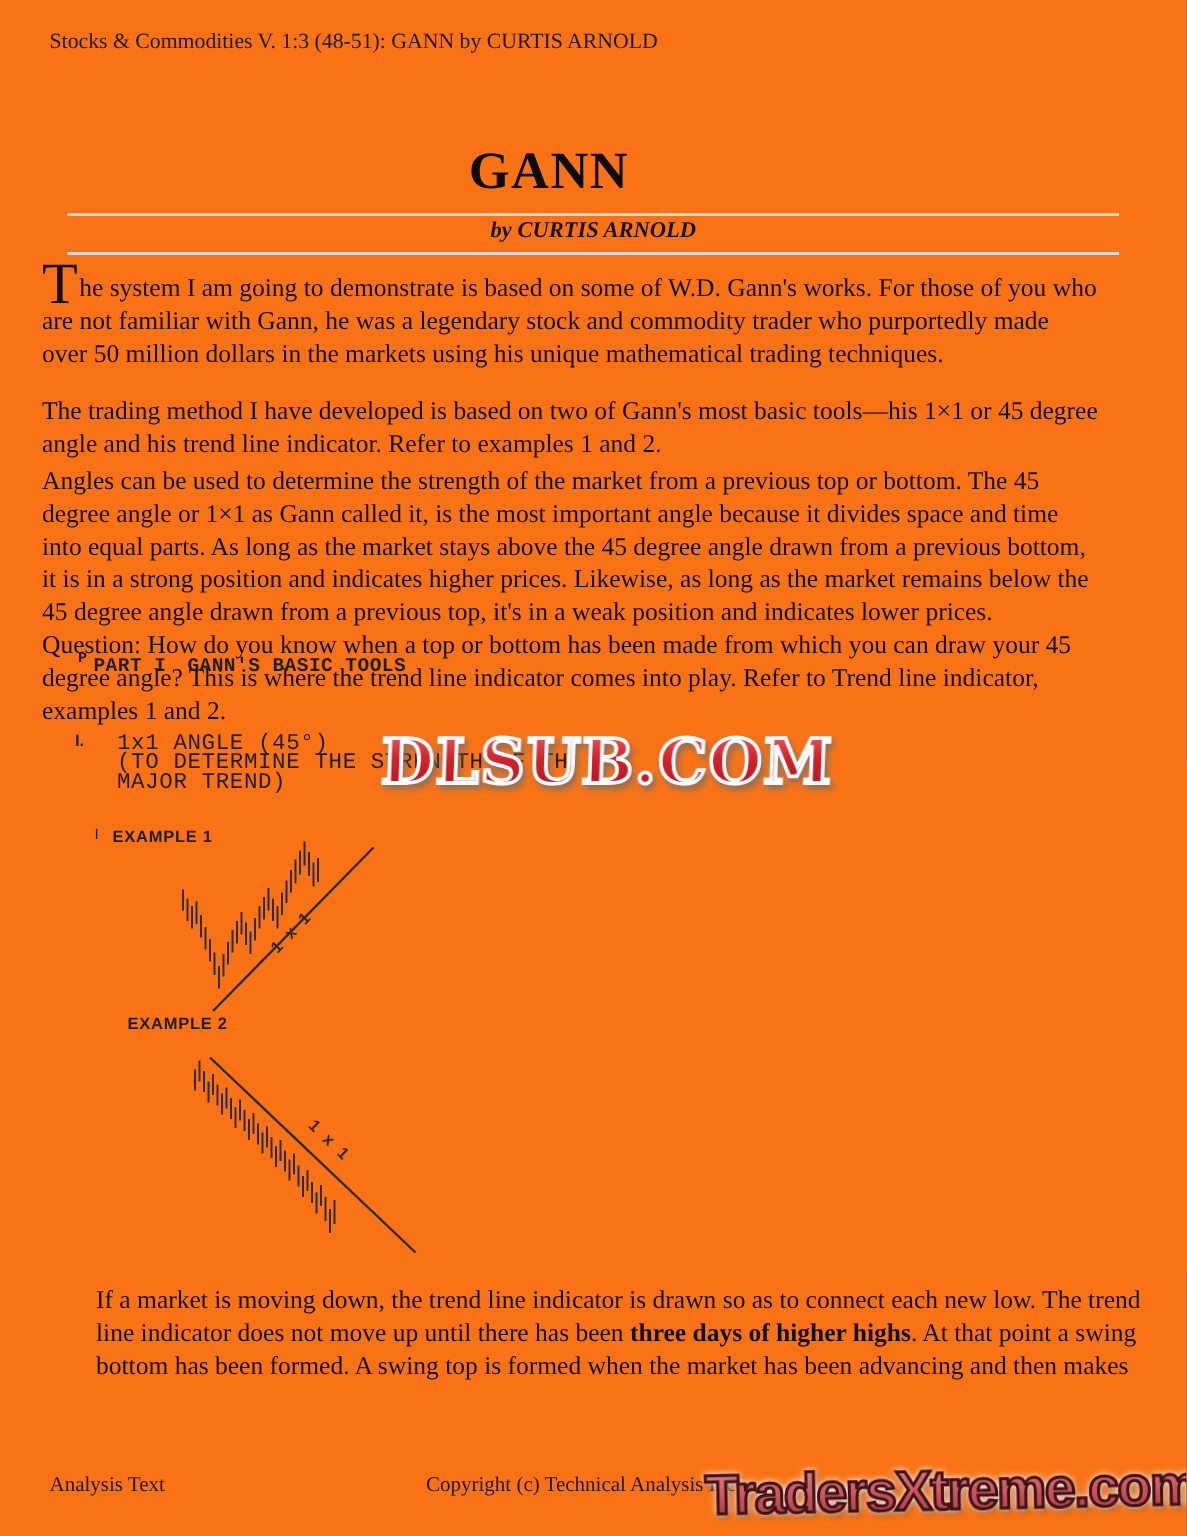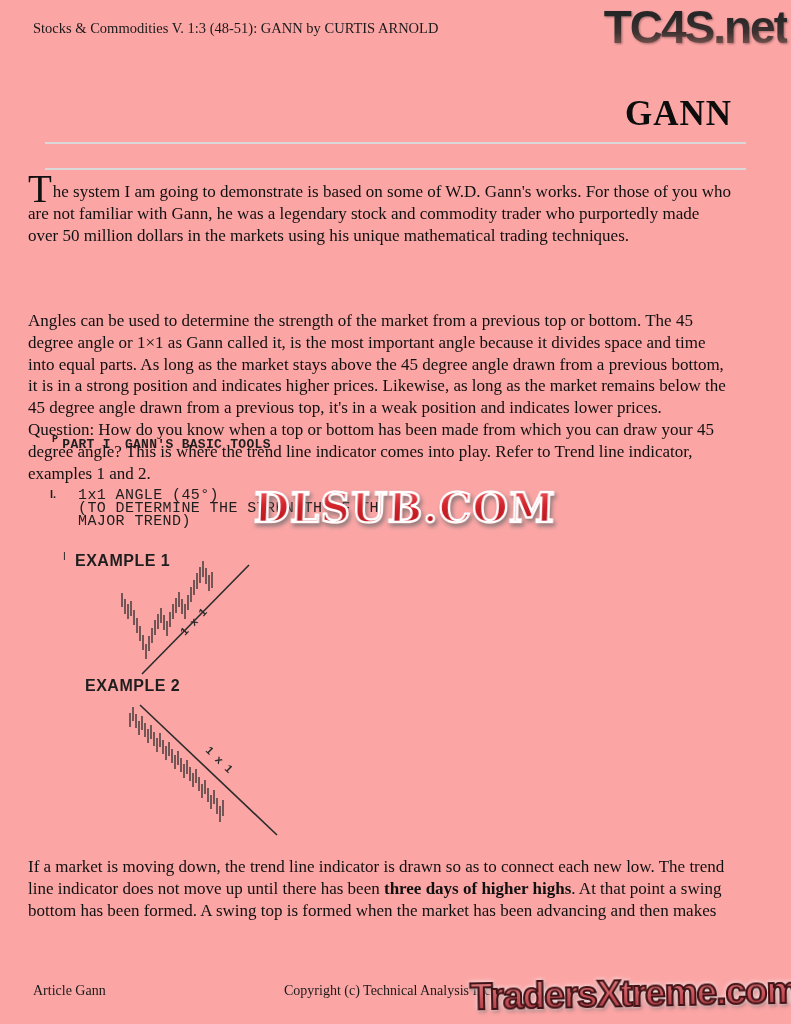--- a/index.html
+++ b/index.html
@@ -1,56 +1,56 @@
 <!DOCTYPE html>
 <html><head>
 <meta charset="utf-8">
 <style>
   html,body{margin:0;padding:0;background:#777;}
   .page{
     position:relative;width:791px;height:1024px;margin:0 auto;
-    background:#fca5a5;overflow:hidden;
+    background:#f97316;overflow:hidden;
     font-family:"Liberation Serif", serif;color:#111;
   }
   .abs{position:absolute;}
   
   .citation{left:33px;top:20px;font-size:14.5px;color:#1a1a1a;white-space:nowrap;}
   .wm-tc4s{
     right:4px;top:4px;
     font-family:"Liberation Sans", sans-serif;font-weight:bold;
     font-size:46px;letter-spacing:-2px;line-height:1;
     background:linear-gradient(180deg,#262626 25%,#3d3231 62%,#6e4e49 85%,#96706a 100%);
     -webkit-background-clip:text;background-clip:text;color:transparent;
     filter:drop-shadow(1px 1px 1px rgba(0,0,0,0.35));
   }
   
-  .title{left:0;top:94px;width:732px;text-align:right;
+  .title{left:0;top:94px;width:732px;text-align:center;
     font-size:35px;font-weight:bold;letter-spacing:1px;color:#0d0d0d;}
   .rule{left:45px;width:701px;height:2px;background:#d9d9d9;}
   .rule1{top:142px;}
   .rule2{top:168px;}
   .byline{left:0;top:146px;width:791px;text-align:center;
     font-size:15px;font-weight:bold;font-style:italic;color:#141414;}
   
   .para{left:28px;width:704px;font-size:17px;line-height:21.8px;color:#101010;}
   .p1{top:181px;}
   .p2{top:263px;}
   .p3{top:310px;}
-  .p4{top:856px;}
+  .p4{top:856px;margin-left:36px;}
   .dropcap{font-size:39px;line-height:0;vertical-align:-5px;letter-spacing:1px;}
   .bold{font-weight:bold;}
   
   .sans{font-family:"Liberation Sans", sans-serif;color:#1e1e1e;}
   .part-heading{left:52px;top:434px;font-size:13px;font-weight:bold;letter-spacing:0.3px;font-family:Liberation Mono, monospace;}
   .part-heading .sup{font-size:10px;vertical-align:6px;margin-right:4px;}
   .part-heading .part-title{margin-left:14px;}
   .numeral{left:50px;top:488px;font-size:11px;font-weight:bold;}
   .tool-label{left:78px;top:489px;font-size:15px;letter-spacing:0.4px;line-height:13.2px;font-family:Liberation Mono, monospace;}
   .artifact-i{left:63px;top:551px;font-size:10px;}
-  .example-label{font-size:16px;font-weight:bold;letter-spacing:0.5px;}
+  .example-label{font-size:11px;font-weight:bold;letter-spacing:0.5px;}
   .ex1-label{left:75px;top:552px;}
   .ex2-label{left:85px;top:677px;}
   .ex1-svg{left:108px;top:548px;}
   .ex2-svg{left:115px;top:693px;}
   
   .wm-dlsub{
     left:254px;top:484px;
     font-family:"DejaVu Serif", serif;font-weight:900;
     font-size:41px;letter-spacing:1px;line-height:1.2;
     background:linear-gradient(180deg,#f06a6d 0%,#d3242c 42%,#ac0f16 100%);
@@ -74,28 +74,29 @@
   
   .footer-left{left:33px;top:983px;font-size:14px;color:#1a1a1a;}
   .footer-center{left:284px;top:983px;font-size:14px;color:#1a1a1a;white-space:nowrap;}
 </style>
 </head>
 <body>
 
 <div class="page">
 
   <div class="abs citation">Stocks &amp; Commodities V. 1:3 (48-51): GANN by CURTIS ARNOLD</div>
-  <div class="abs wm-tc4s">TC4S.net</div>
 
   <div class="abs title">GANN</div>
   <div class="abs rule rule1"></div>
+  <div class="abs byline">by CURTIS ARNOLD</div>
   <div class="abs rule rule2"></div>
 
   <div class="abs para p1"><span class="dropcap">T</span><span>he system I am going to demonstrate is based on some of W.D. Gann's works. For those of you who are not familiar with Gann, he was a legendary stock and commodity trader who purportedly made over 50 million dollars in the markets using his unique mathematical trading techniques.</span></div>
 
+  <div class="abs para p2">The trading method I have developed is based on two of Gann's most basic tools—his 1×1 or 45 degree angle and his trend line indicator. Refer to examples 1 and 2.</div>
 
   <div class="abs para p3">Angles can be used to determine the strength of the market from a previous top or bottom. The 45 degree angle or 1×1 as Gann called it, is the most important angle because it divides space and time into equal parts. As long as the market stays above the 45 degree angle drawn from a previous bottom, it is in a strong position and indicates higher prices. Likewise, as long as the market remains below the 45 degree angle drawn from a previous top, it's in a weak position and indicates lower prices. Question: How do you know when a top or bottom has been made from which you can draw your 45 degree angle? This is where the trend line indicator comes into play. Refer to Trend line indicator, examples 1 and 2.</div>
 
   <div class="abs sans part-heading">
     <span class="sup">P</span><span>PART I</span><span class="part-title">GANN'S BASIC TOOLS</span>
   </div>
 
   <div class="abs sans numeral">I.</div>
   <div class="abs sans tool-label">
     <div>1x1 ANGLE (45°)</div>
@@ -176,17 +177,17 @@
       <line x1="96" y1="102" x2="96" y2="116" stroke="#2b2b2b" stroke-width="1.3"></line>
       <line x1="99" y1="97" x2="99" y2="111" stroke="#2b2b2b" stroke-width="1.3"></line>
       <line x1="102" y1="105" x2="102" y2="121" stroke="#2b2b2b" stroke-width="1.3"></line>
       <line x1="105" y1="113" x2="105" y2="129" stroke="#2b2b2b" stroke-width="1.3"></line>
       <line x1="108" y1="107" x2="108" y2="123" stroke="#2b2b2b" stroke-width="1.3"></line>
       <text x="90" y="58" transform="rotate(44 90 58)" font-family="&quot;Liberation Sans&quot;, sans-serif" font-size="11" font-weight="bold" letter-spacing="2" fill="#2b2b2b">1 x 1</text>
     </svg>
 
   <div class="abs para p4"><span>If a market is moving down, the trend line indicator is drawn so as to connect each new low. The trend line indicator does not move up until there has been </span><span class="bold">three days of higher highs</span><span>. At that point a swing bottom has been formed. A swing top is formed when the market has been advancing and then makes</span></div>
 
-  <div class="abs footer-left">Article Gann</div>
+  <div class="abs footer-left">Analysis Text</div>
   <div class="abs footer-center">Copyright (c) Technical Analysis Inc.</div>
   <div class="abs wm-traders">TradersXtreme.com</div>
 
 </div>
 
 </body></html>

